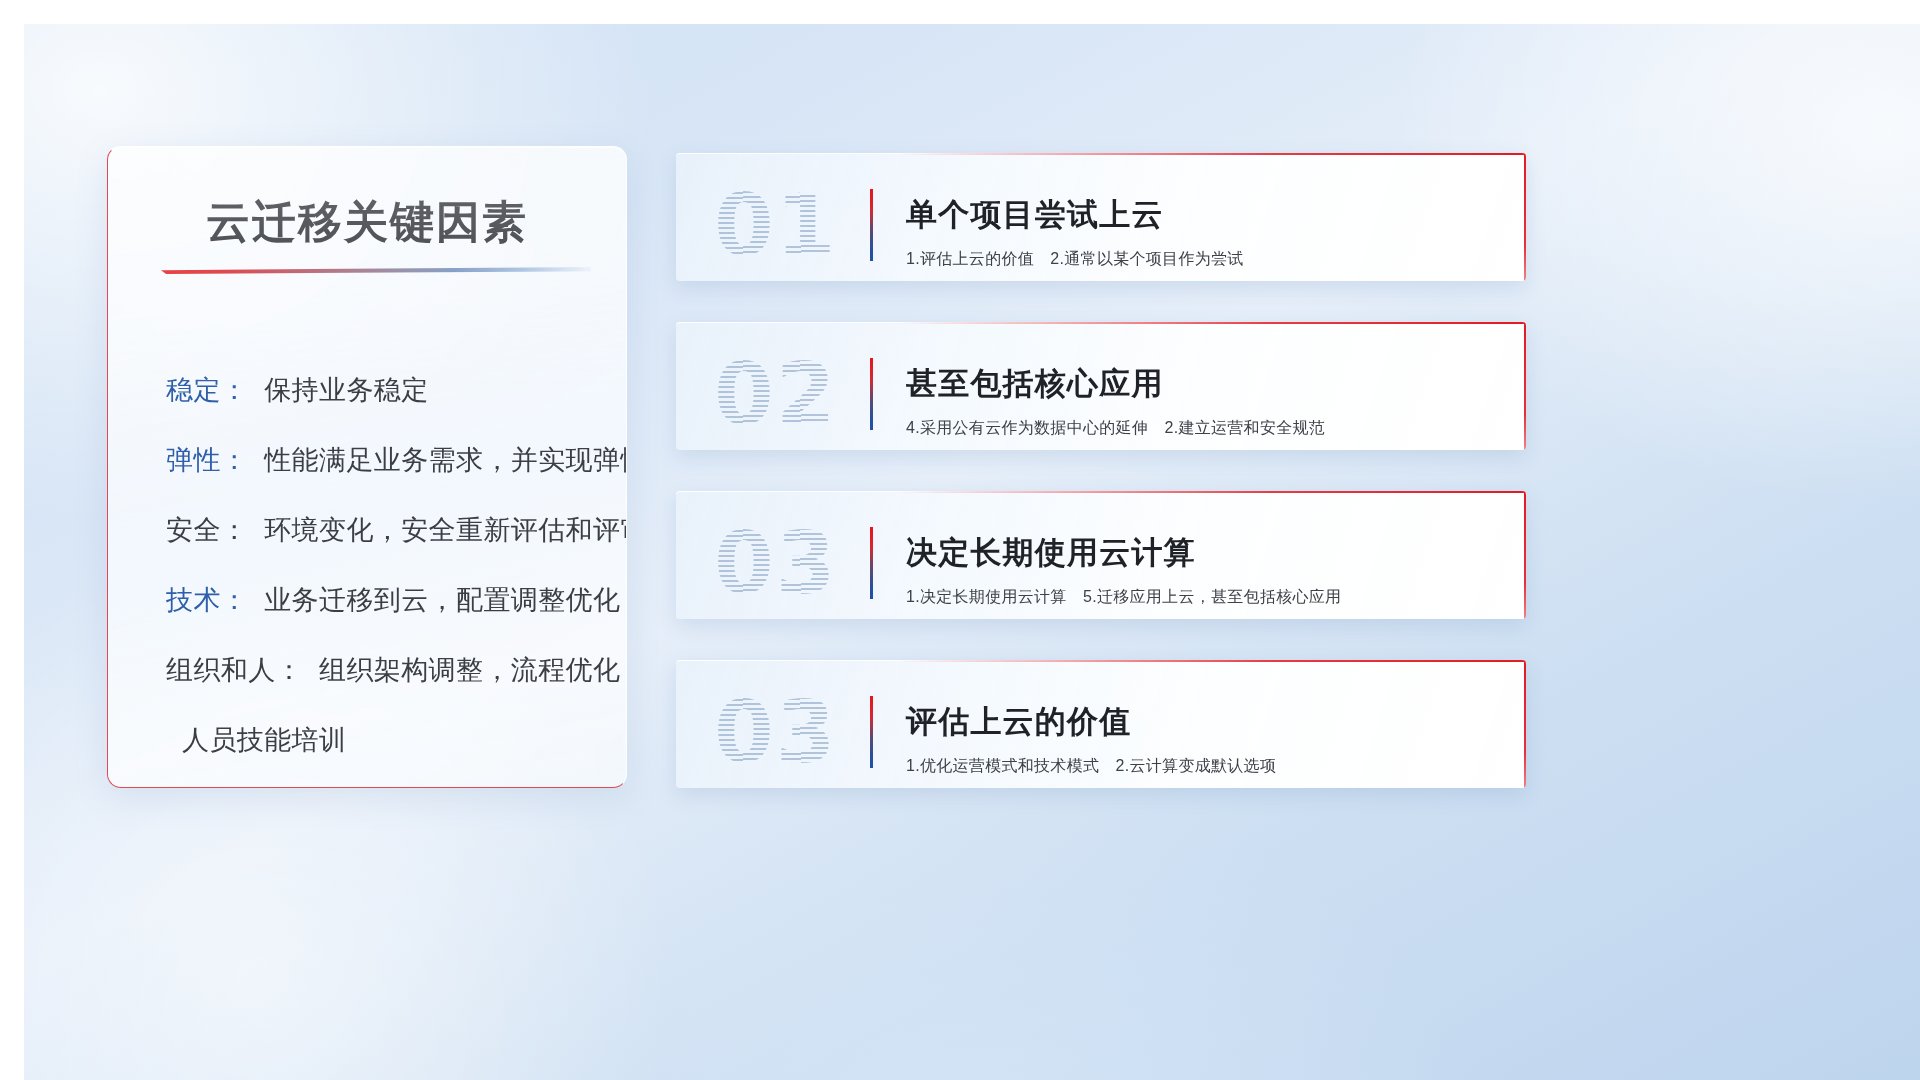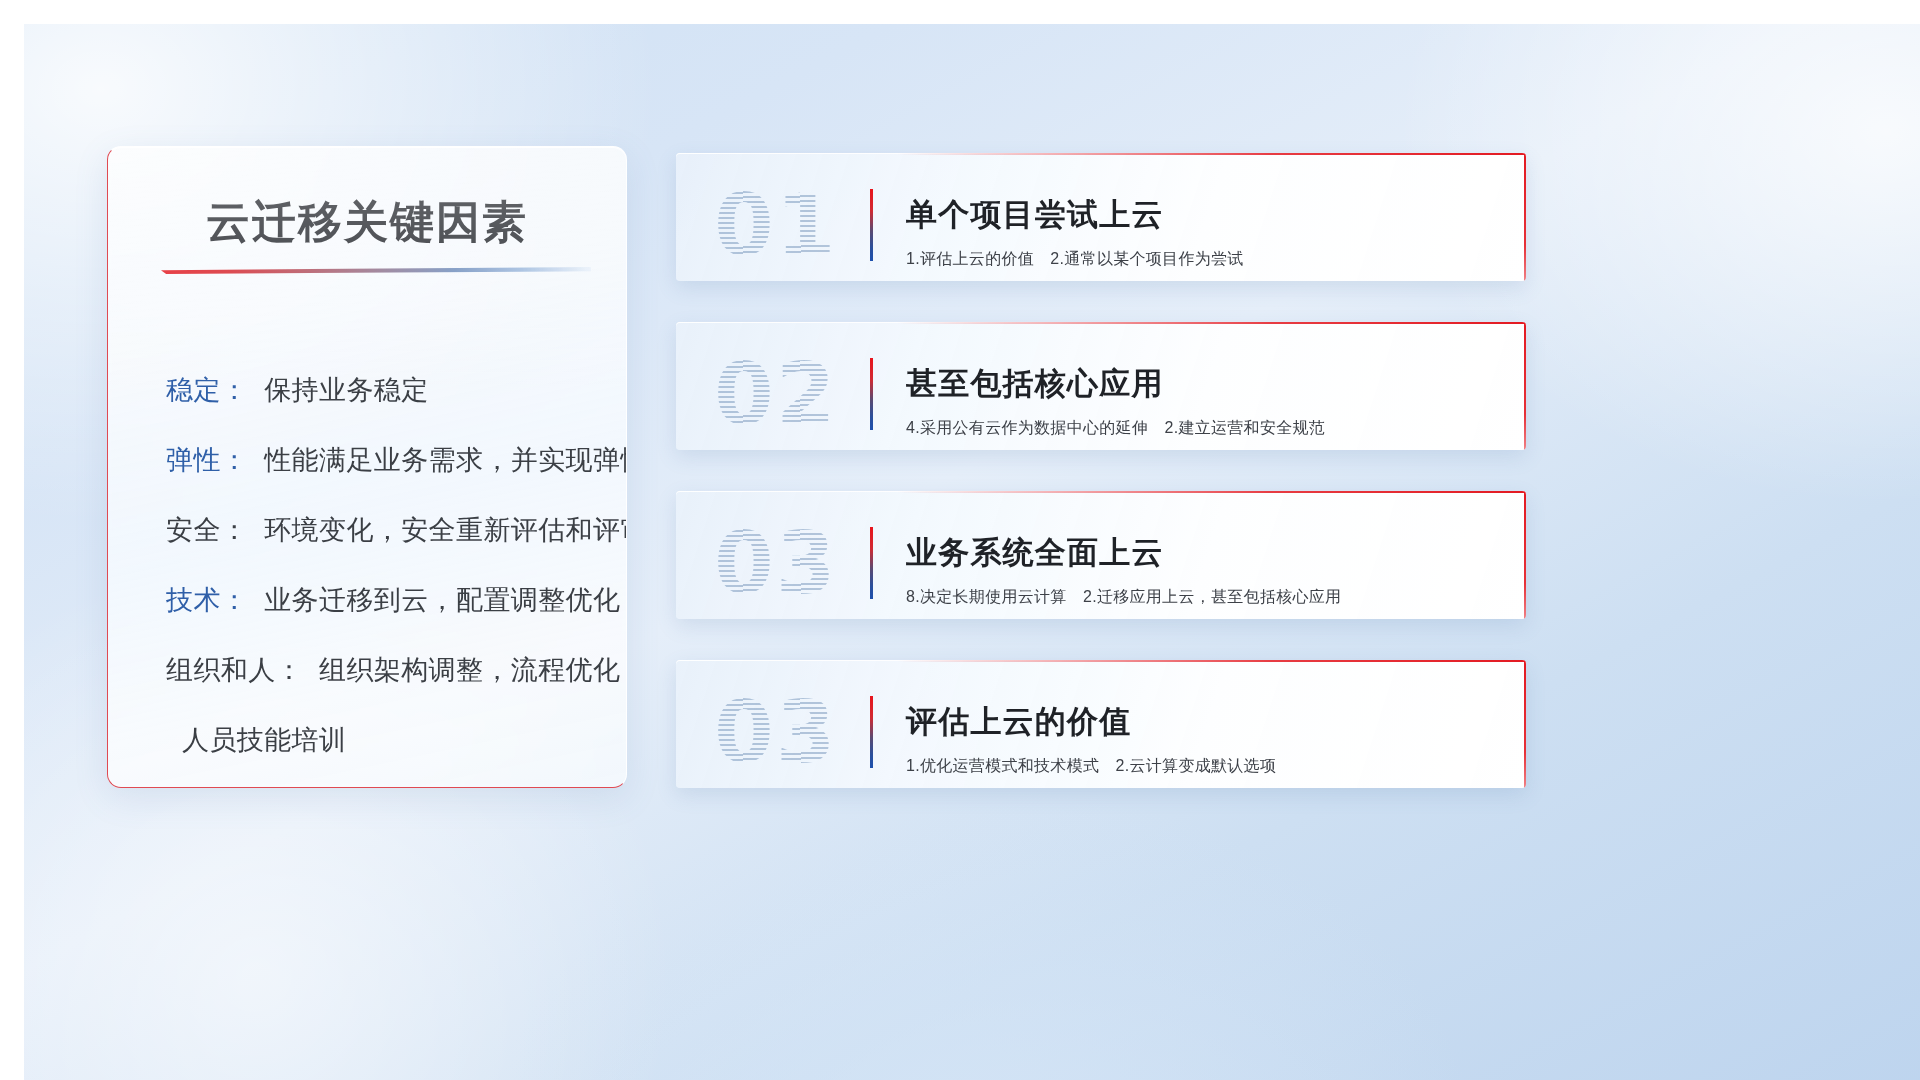--- a/index.html
+++ b/index.html
@@ -262,22 +262,22 @@
       <div class="card-body">
         <div class="card-title">甚至包括核心应用</div>
         <div class="card-sub">4.采用公有云作为数据中心的延伸　2.建立运营和安全规范</div>
       </div>
     </div>
 
     <div class="card">
       <div class="card-num">03</div>
       <div class="card-bar"></div>
       <div class="card-body">
-        <div class="card-title">业务系统全面上云</div>
-        <div class="card-sub">8.决定长期使用云计算　2.迁移应用上云，甚至包括核心应用</div>
+        <div class="card-title">决定长期使用云计算</div>
+        <div class="card-sub">1.决定长期使用云计算　5.迁移应用上云，甚至包括核心应用</div>
       </div>
     </div>
 
     <div class="card">
       <div class="card-num">03</div>
       <div class="card-bar"></div>
       <div class="card-body">
         <div class="card-title">评估上云的价值</div>
         <div class="card-sub">1.优化运营模式和技术模式　2.云计算变成默认选项</div>
       </div>

